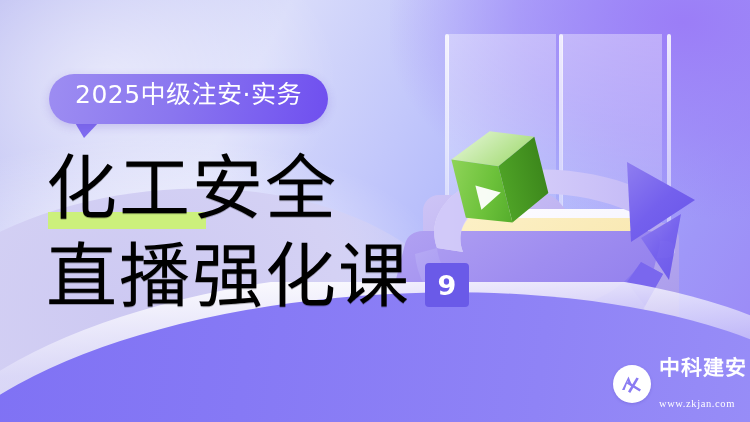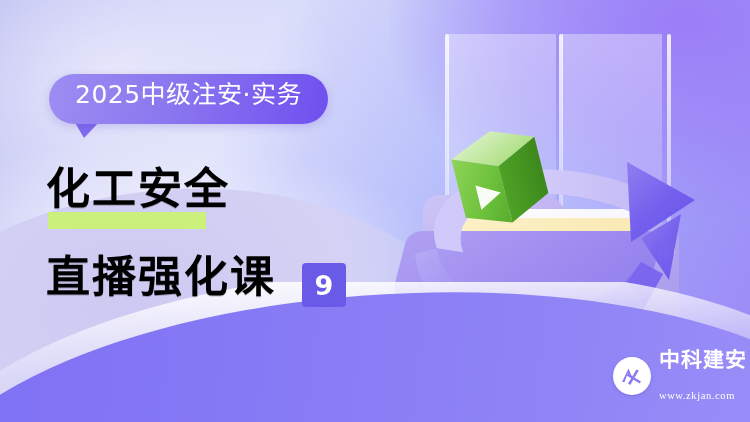--- a/index.html
+++ b/index.html
@@ -100,57 +100,57 @@
   }
 
   
   .headline{position:absolute;left:46px;top:150px;width:420px;}
 
   .hl-row{position:relative;height:78px;}
 
   .hl-text{
     position:relative;z-index:2;
     color:#000000;
-    font-size:44px;
+    font-size:71px;
     line-height:78px;
-    font-weight:700;
+    font-weight:400;
     letter-spacing:2px;
     white-space:nowrap;
     font-family:"DejaVu Serif","Liberation Serif",serif;
     text-shadow:0 1px 0 rgba(0,0,0,0.25);
   }
 
   .hl-underline{
     position:absolute;z-index:1;
     left:2px;top:62px;
     width:158px;height:17px;
     background:#ccf07c;
   }
 
-  .hl-row2{position:relative;height:80px;margin-top:8px;display:flex;align-items:flex-end;gap:12px;}
+  .hl-row2{position:relative;height:80px;margin-top:8px;display:flex;align-items:flex-end;}
 
   .ep-badge{
     width:44px;height:44px;
     margin-left:14px;margin-bottom:9px;
     border-radius:4px;
     background:#6a5ae8;
     display:flex;align-items:center;justify-content:center;
     flex:none;
   }
   .ep-badge-num{
     color:#ffffff;
     font-size:27px;
     font-weight:700;
     line-height:1;
     font-family:"DejaVu Sans","Liberation Sans",sans-serif;
   }
 
   
   .logo{
-    position:absolute;left:613px;top:350px;
+    position:absolute;left:613px;top:358px;
     display:flex;align-items:center;gap:8px;
   }
   .logo-mark{
     width:38px;height:38px;border-radius:50%;
     background:#ffffff;flex:none;
     display:flex;align-items:center;justify-content:center;
     box-shadow:0 1px 3px rgba(70,50,170,0.25);
   }
   .logo-mark svg{display:block;}
   .logo-txt{display:flex;flex-direction:column;justify-content:center;line-height:1;}

